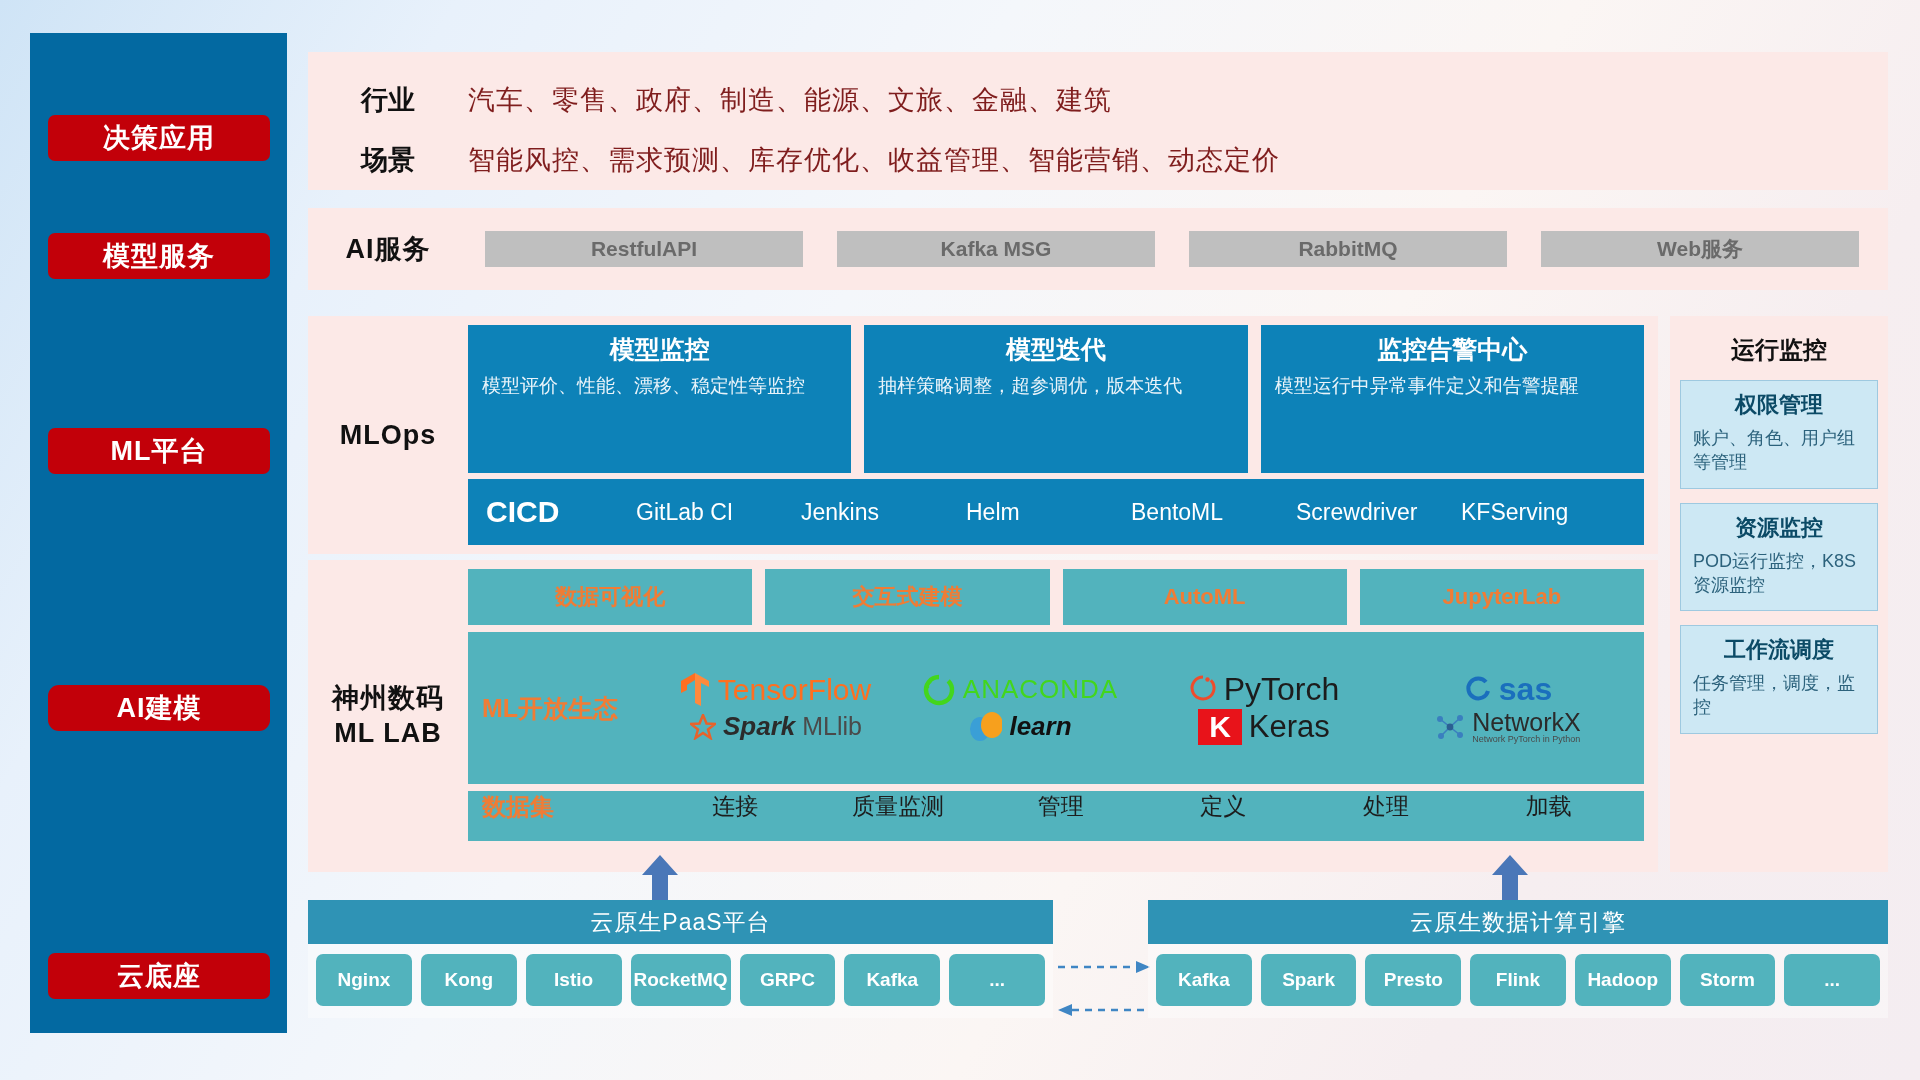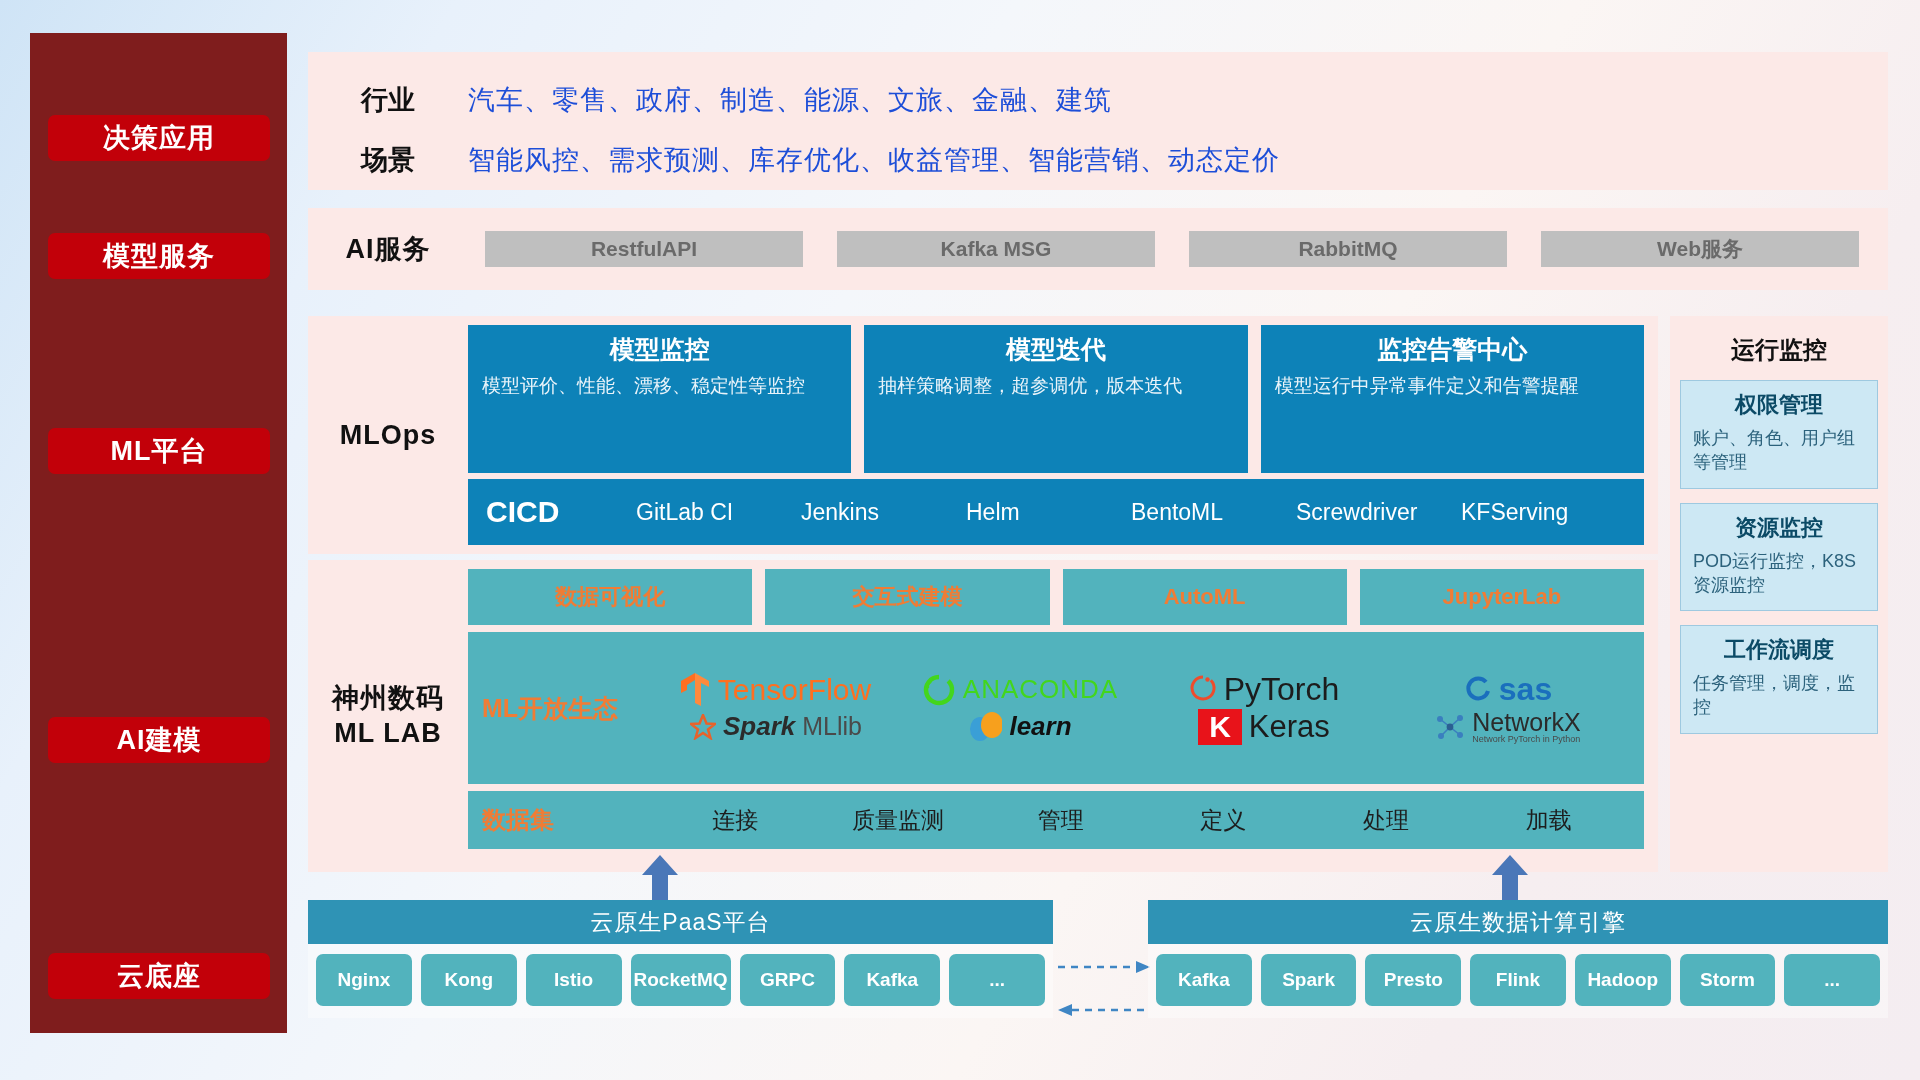--- a/index.html
+++ b/index.html
@@ -7,54 +7,54 @@
   body {
     font-family: "Liberation Sans", sans-serif;
     background: linear-gradient(120deg, #cfe4f6 0%, #e8f1fb 18%, #f4f7fb 40%, #fbf6f4 62%, #f6eef0 80%, #f4edf1 100%);
     position: relative;
     overflow: hidden;
   }
   
   #left-rail {
     position: absolute; left: 30px; top: 33px;
     width: 257px; height: 1000px;
-    background: #7f1d1d;
+    background: #0369a1;
   }
   .tier-pill {
     position: absolute; left: 18px; width: 222px; height: 46px;
     background: #c20009; border-radius: 7px;
     color: #fff; font-weight: bold; font-size: 27px;
     display: flex; align-items: center; justify-content: center;
     letter-spacing: 1px;
   }
   #pill-0 { top: 82px; }
   #pill-1 { top: 200px; }
   #pill-2 { top: 395px; }
-  #pill-3 { top: 684px; }
+  #pill-3 { top: 652px; border-radius: 11px; }
   #pill-4 { top: 920px; }
 
   
   .band {
     position: absolute;
     background: #fce9e7;
     left: 308px;
   }
   .band-label {
     font-weight: bold; color: #111;
     font-size: 27px; letter-spacing: 1px;
   }
 
   
   #band-industry { top: 52px; width: 1580px; height: 138px; }
   #band-industry .rowline {
     display: flex; align-items: flex-end; height: 50px; margin-top: 10px;
   }
   #band-industry .rowline:first-child { margin-top: 16px; }
   #band-industry .lbl { width: 160px; text-align: center; font-weight: bold; font-size: 27px; color:#111;}
-  #band-industry .val { font-size: 27px; color: #1d4ed8; letter-spacing: 1px; }
+  #band-industry .val { font-size: 27px; color: #7f1d1d; letter-spacing: 1px; }
 
   
   #band-ai { top: 208px; width: 1580px; height: 82px; display: flex; align-items: center; }
   #band-ai .lbl { width: 160px; text-align: center; }
   #band-ai .chips { display: flex; flex: 1; gap: 0; padding-right: 12px; }
   .gray-chip {
     flex: 1; margin: 0 17px; height: 36px; background: #bfbfbf;
     display: flex; align-items: center; justify-content: center;
     color: #6a6a6a; font-weight: bold; font-size: 21px;
   }
@@ -105,21 +105,21 @@
   #mllab-stack { flex: 1; padding: 9px 14px 9px 0; display: flex; flex-direction: column; gap: 7px; }
   #mllab-tools { display: flex; gap: 13px; height: 56px; }
   .teal-chip {
     flex: 1; background: #52b3bd; display: flex; align-items: center; justify-content: center;
     color: #f07c35; font-weight: bold; font-size: 22px;
   }
   #eco-row { background: #52b3bd; height: 152px; display: flex; align-items: center; padding: 0 14px; }
   #eco-row .eco-label { color: #f07c35; font-weight: bold; font-size: 25px; width: 172px; }
   #eco-logos { flex: 1; display: grid; grid-template-columns: repeat(4, 1fr); grid-template-rows: 1fr 1fr; align-items: center; }
   .logo { display: flex; align-items: center; justify-content: center; gap: 7px; }
-  #ds-row { background: #52b3bd; height: 58px; display: flex; align-items: center; padding: 0 14px; }
+  #ds-row { background: #52b3bd; height: 50px; display: flex; padding: 0 14px; }
   #ds-row .ds-label { color: #f07c35; font-weight: bold; font-size: 24px; width: 172px; }
   #ds-row .ds-items { display: flex; flex: 1; }
   #ds-row .ds-items span { flex: 1; text-align: center; color: #1d1d1d; font-size: 23px; }
 
   
   .cloud-block { position: absolute; top: 900px; }
   #cloud-paas { left: 308px; width: 745px; }
   #cloud-data { left: 1148px; width: 740px; }
   .cloud-hdr {
     height: 44px; background: #2f93b5; color: #fff;

